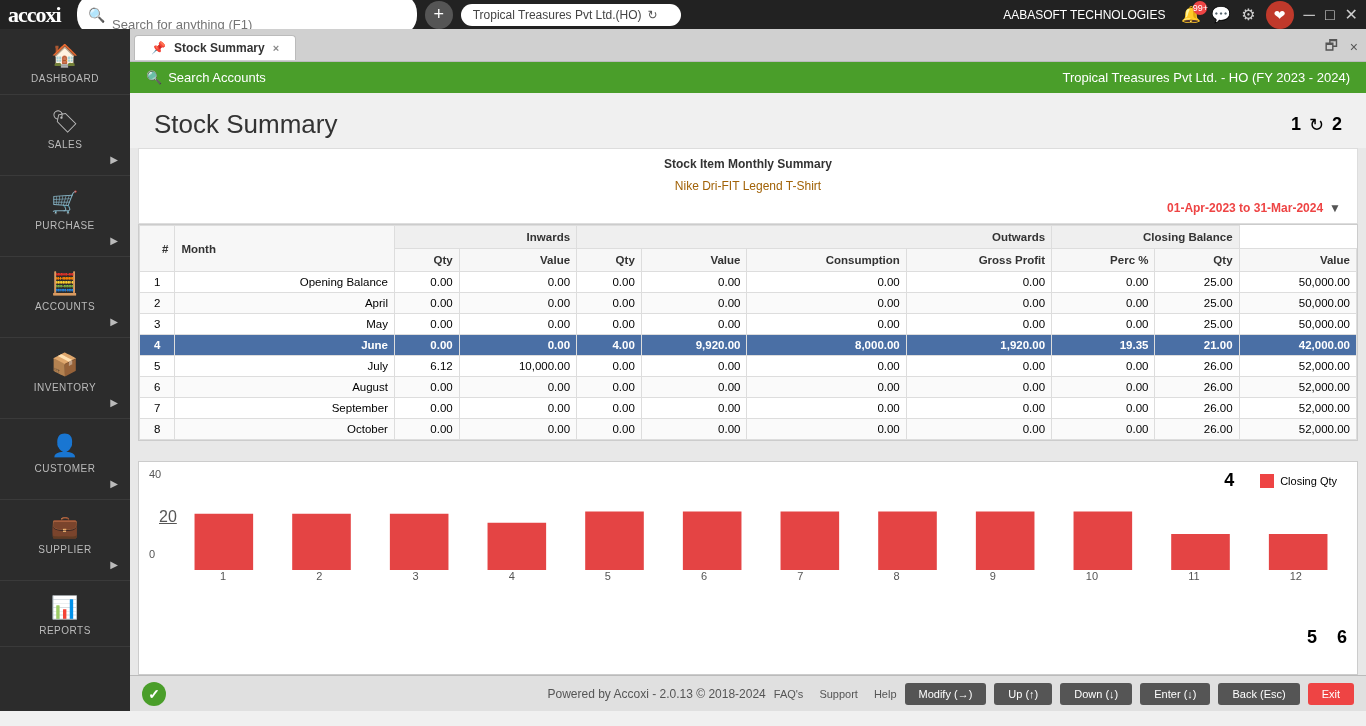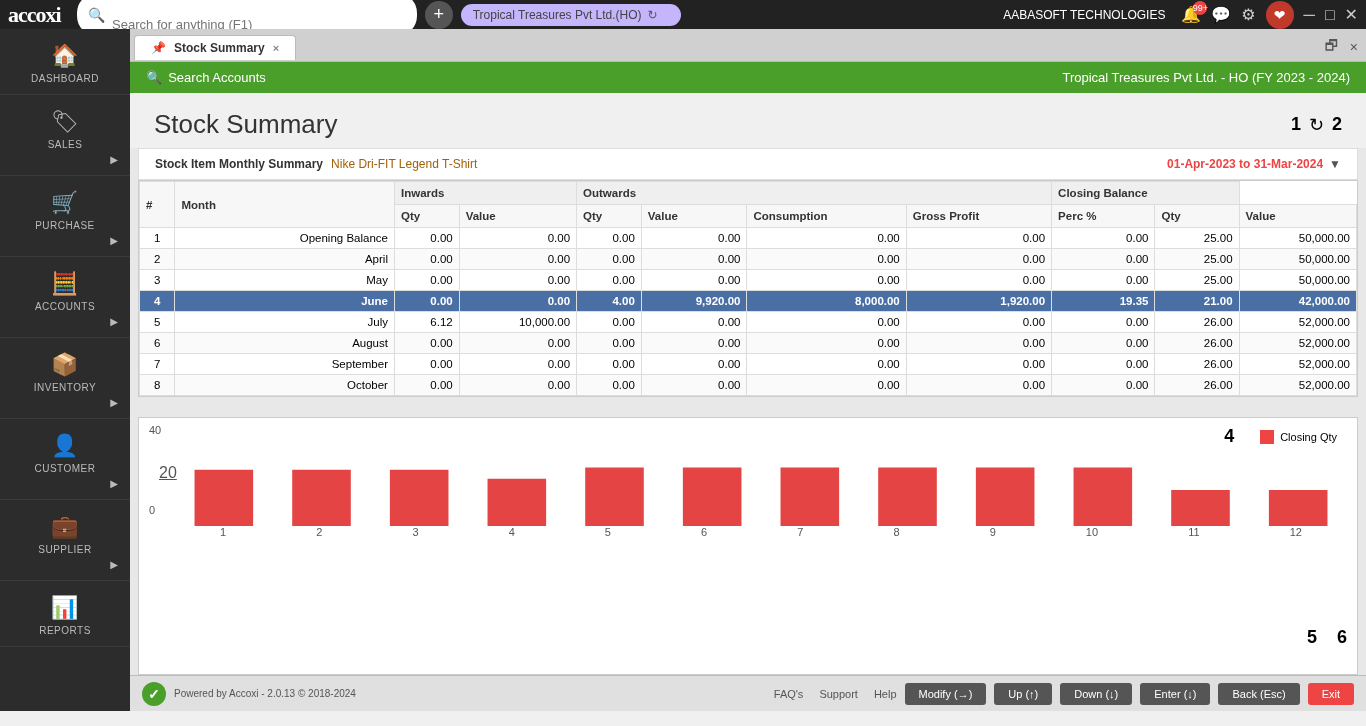--- a/index.html
+++ b/index.html
@@ -10,21 +10,21 @@
       display: flex; align-items: center; background: #222; height: 29px; padding: 0 8px; gap: 8px;
     }
     .logo { color: #fff; font-size: 22px; font-weight: bold; font-family: Georgia, serif; margin-right: 8px; letter-spacing: -1px; }
     .search-box {
       display: flex; align-items: center; background: #fff; border-radius: 20px; padding: 4px 12px; width: 340px; gap: 6px;
     }
     .search-box input { border: none; outline: none; font-size: 13px; width: 100%; color: #555; margin-top: 20px; }
     .search-icon { color: #888; font-size: 14px; }
     .add-btn { background: #555; border: none; color: #fff; border-radius: 50%; width: 28px; height: 28px; font-size: 18px; cursor: pointer; display: flex; align-items: center; justify-content: center; }
     .company-box {
-      display: flex; align-items: center; background: #c4b5fd; border-radius: 20px; padding: 4px 12px; gap: 6px; min-width: 220px;
+      display: flex; align-items: center; background: #ffffff; border-radius: 20px; padding: 4px 12px; gap: 6px; min-width: 220px;
     }
     .company-box span { font-size: 12px; color: #444; }
     .company-box .refresh { color: #555; cursor: pointer; }
     .spacer { flex: 1; }
     .company-name { color: #fff; font-size: 12px; margin-right: 8px; }
     .top-icons { display: flex; gap: 10px; align-items: center; }
     .top-icon { color: #ccc; font-size: 16px; cursor: pointer; position: relative; }
     .badge { position: absolute; top: -4px; right: -6px; background: #e44; color: #fff; border-radius: 50%; font-size: 9px; width: 14px; height: 14px; display: flex; align-items: center; justify-content: center; }
     .avatar { background: #c0392b; border-radius: 50%; width: 28px; height: 28px; display: flex; align-items: center; justify-content: center; color: #fff; font-size: 14px; }
 
@@ -62,51 +62,51 @@
     .green-bar .search-accounts { display: flex; align-items: center; gap: 6px; font-size: 13px; cursor: pointer; }
     .green-bar .company-info { margin-left: auto; font-size: 13px; }
 
     
     .page-title-area { background: #f0f0f0; padding: 16px 24px 8px; display: flex; align-items: center; }
     .page-title { font-size: 26px; font-weight: 300; color: #333; flex: 1; }
     .title-icons { display: flex; gap: 8px; align-items: center; }
 
     
     .summary-bar {
-      background: #fff; border: 1px solid #ddd; margin: 0 8px; padding: 8px 16px; display: flex; align-items: center; gap: 8px;
+      background: #fff; border: 1px solid #ddd; margin: 0 8px; padding: 8px 16px; display: flex; align-items: center; gap: 8px; flex-direction: column;
     }
     .summary-bar .label-text { font-weight: bold; font-size: 12px; color: #333; }
     .summary-bar .item-name { color: #a16207; font-weight: normal; font-size: 12px; }
     .summary-bar .date-range { margin-left: auto; color: #e44; font-weight: bold; font-size: 12px; display: flex; align-items: center; gap: 6px; }
     .filter-btn { color: #555; cursor: pointer; }
 
     
     .table-wrapper { flex: 0 0 auto; overflow: hidden; margin: 0 8px; border: 1px solid #ccc; background: #fff; position: relative; max-height: 280px; }
     .table-scroll { overflow-y: auto; max-height: 280px; }
     table { width: 100%; border-collapse: collapse; font-size: 11.5px; }
     thead tr { background: #f7f7f7; }
-    thead th { border: 1px solid #ddd; padding: 5px 6px; text-align: left; font-weight: 600; color: #333; white-space: nowrap; }
+    thead th { border: 1px solid #ddd; padding: 5px 6px; text-align: right; font-weight: 600; color: #333; white-space: nowrap; }
     thead .th-group { background: #efefef; font-weight: bold; }
     tbody tr { border-bottom: 1px solid #eee; }
     tbody tr:nth-child(even) { background: #fafafa; }
     tbody tr.highlighted { background: #4a6fa5; color: #fff; font-weight: bold; }
     tbody tr.highlighted td { color: #fff; }
     tbody td { border: 1px solid #ddd; padding: 4px 6px; text-align: right; white-space: nowrap; }
     tbody td.left { text-align: right; margin-left: 24px; }
     tbody td.center { text-align: center; }
 
     
     .chart-area { flex: 1; background: #fff; margin: 20px 8px 0; border: 1px solid #ccc; padding: 8px; display: flex; flex-direction: column; position: relative; min-height: 120px; }
     .chart-legend { position: absolute; top: 8px; right: 20px; display: flex; align-items: center; gap: 6px; font-size: 11px; }
     .legend-box { width: 14px; height: 14px; background: #e44; display: inline-block; }
 
     
     .footer { background: #e0e0e0; display: flex; align-items: center; padding: 4px 12px; gap: 8px; border-top: 1px solid #bbb; height: 36px; }
     .footer-logo { background: #4a9e2a; border-radius: 50%; width: 24px; height: 24px; display: flex; align-items: center; justify-content: center; }
-    .footer-powered { font-size: 10px; color: #555; flex: 1; }
+    .footer-powered { font-size: 12px; color: #555; flex: 1; text-align: right; }
     .footer-links { display: flex; gap: 16px; font-size: 11px; color: #555; }
     .footer-link { cursor: pointer; color: #555; }
     .footer-btn {
       background: #555; color: #fff; border: none; padding: 5px 14px; font-size: 11px; cursor: pointer; border-radius: 3px;
     }
     .footer-btn.exit { background: #e44; }
 
     
     .num-label { font-size: 18px; font-weight: bold; color: #000; }
   </style>

